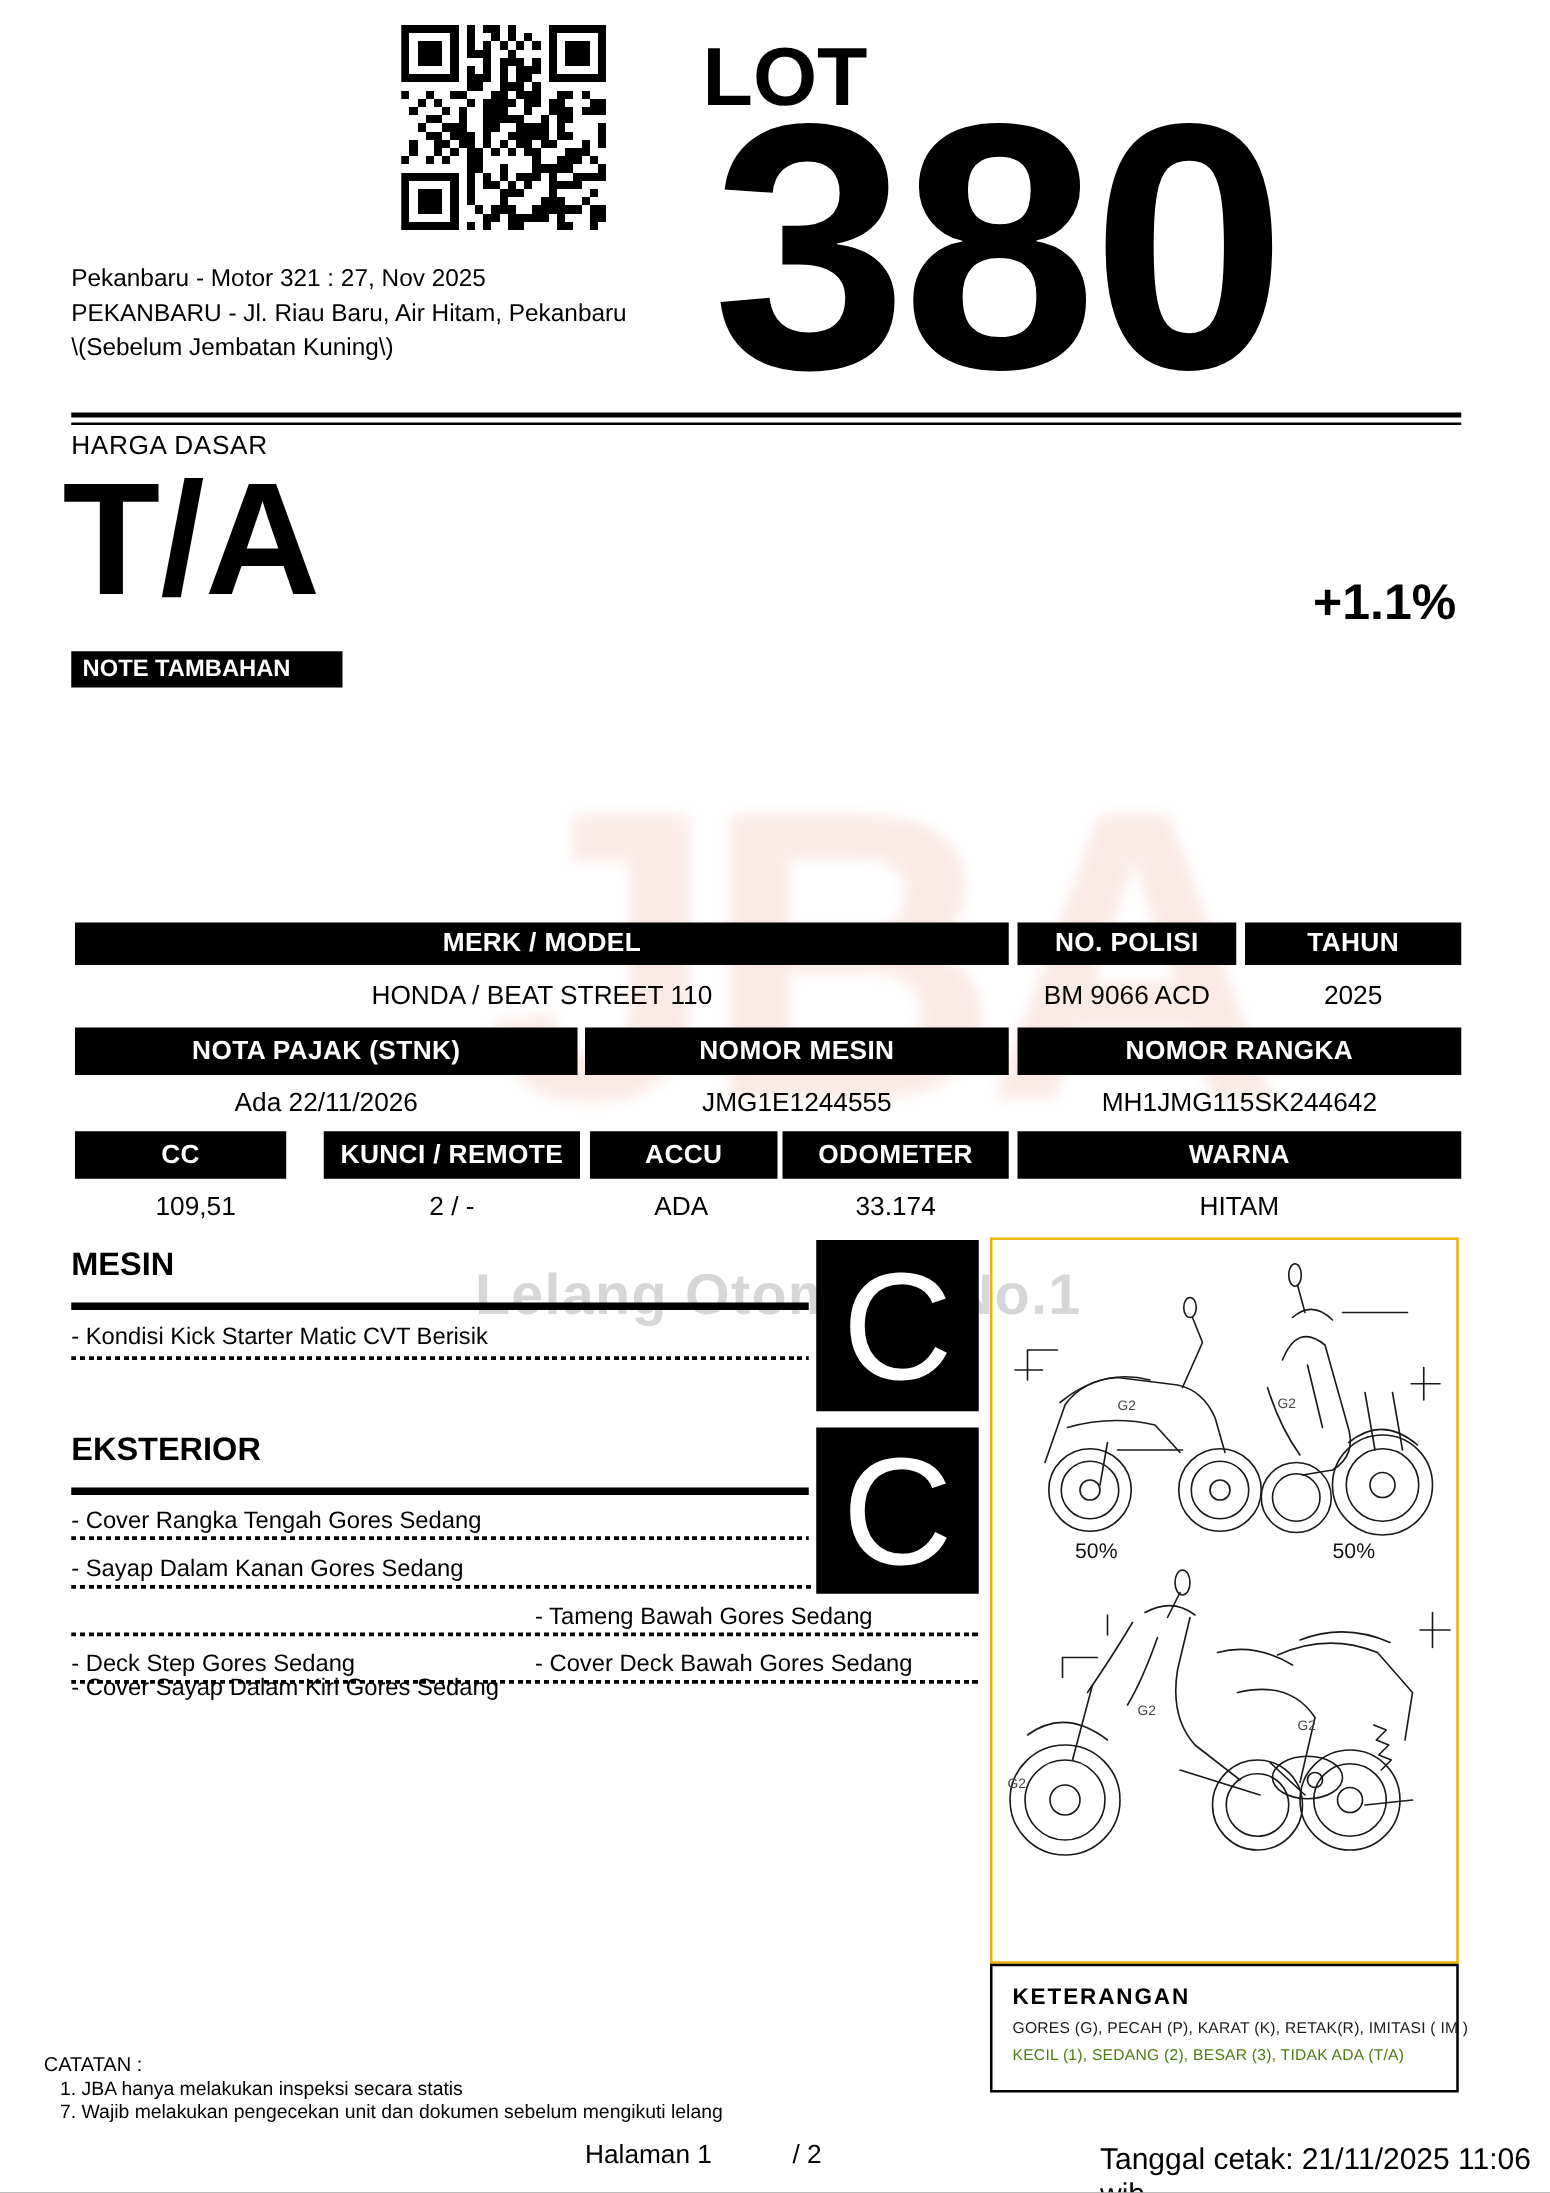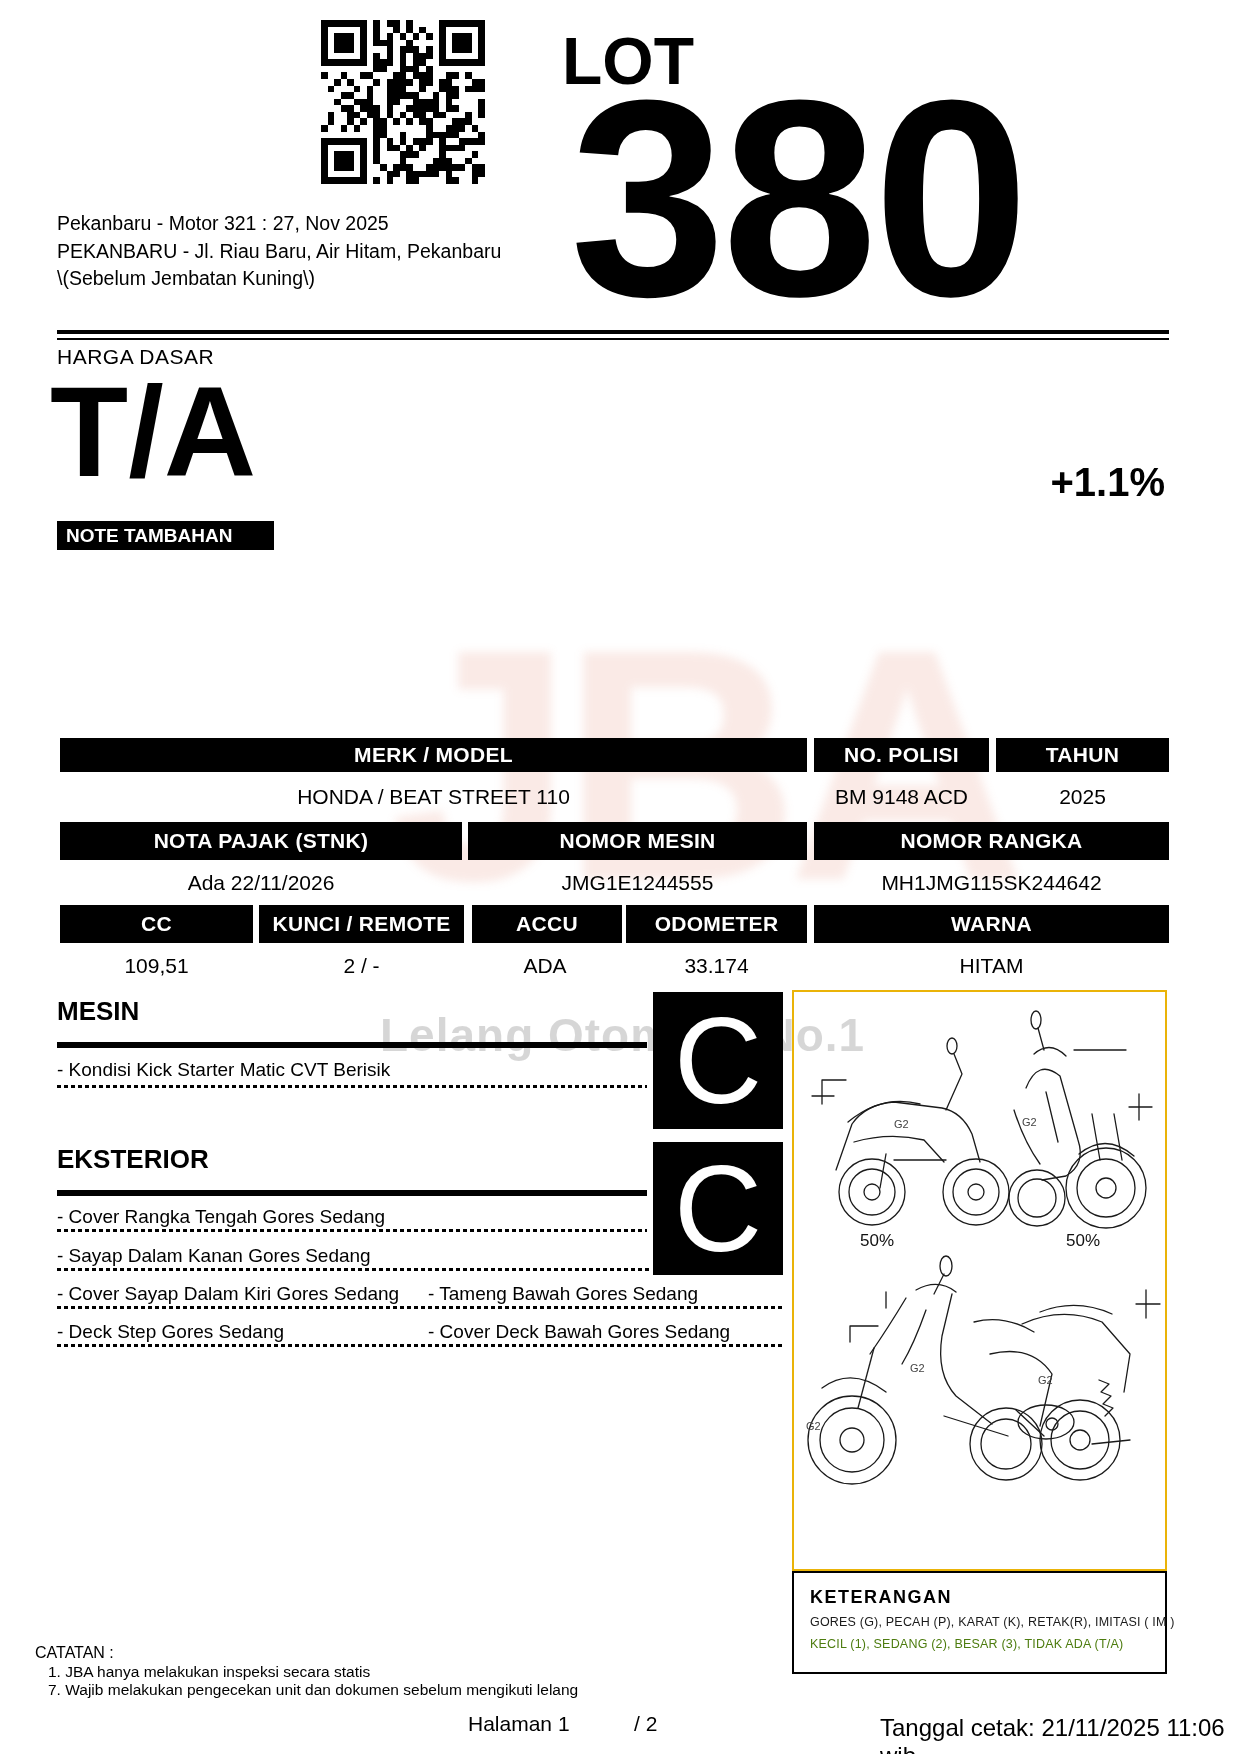--- a/index.html
+++ b/index.html
@@ -277,31 +277,31 @@
     <div class="abs" style="left:57px;top:345px;font-size:21px;letter-spacing:.5px;">HARGA DASAR</div>
     <div class="abs" style="left:50px;top:368px;font-size:128px;font-weight:bold;line-height:1;">T/A</div>
     <div class="abs" style="left:1020px;top:460px;width:145px;font-size:40px;font-weight:bold;text-align:right;">+1.1%</div>
 
     <div class="abs" style="left:57px;top:521px;width:217px;height:29px;background:#000;color:#fff;font-weight:bold;font-size:19px;display:flex;align-items:center;padding-left:9px;box-sizing:border-box;">NOTE TAMBAHAN</div>
 
     <div class="hdrcell" style="left:60px;top:738px;width:747px;height:34px;">MERK / MODEL</div>
     <div class="hdrcell" style="left:814px;top:738px;width:175px;height:34px;">NO. POLISI</div>
     <div class="hdrcell" style="left:996px;top:738px;width:173px;height:34px;">TAHUN</div>
     <div class="valcell" style="left:60px;top:779px;width:747px;height:36px;">HONDA / BEAT STREET 110</div>
-    <div class="valcell" style="left:814px;top:779px;width:175px;height:36px;">BM 9148 ACD</div>
+    <div class="valcell" style="left:814px;top:779px;width:175px;height:36px;">BM 9066 ACD</div>
     <div class="valcell" style="left:996px;top:779px;width:173px;height:36px;">2025</div>
 
     <div class="hdrcell" style="left:60px;top:822px;width:402px;height:38px;">NOTA PAJAK (STNK)</div>
     <div class="hdrcell" style="left:468px;top:822px;width:339px;height:38px;">NOMOR MESIN</div>
     <div class="hdrcell" style="left:814px;top:822px;width:355px;height:38px;">NOMOR RANGKA</div>
     <div class="valcell" style="left:60px;top:864px;width:402px;height:38px;">Ada 22/11/2026</div>
     <div class="valcell" style="left:468px;top:864px;width:339px;height:38px;">JMG1E1244555</div>
     <div class="valcell" style="left:814px;top:864px;width:355px;height:38px;">MH1JMG115SK244642</div>
 
-    <div class="hdrcell" style="left:60px;top:905px;width:193px;height:38px;">CC</div>
+    <div class="hdrcell" style="left:60px;top:905px;width:169px;height:38px;">CC</div>
     <div class="hdrcell" style="left:259px;top:905px;width:205px;height:38px;">KUNCI / REMOTE</div>
     <div class="hdrcell" style="left:472px;top:905px;width:150px;height:38px;">ACCU</div>
     <div class="hdrcell" style="left:626px;top:905px;width:181px;height:38px;">ODOMETER</div>
     <div class="hdrcell" style="left:814px;top:905px;width:355px;height:38px;">WARNA</div>
     <div class="valcell" style="left:60px;top:948px;width:193px;height:36px;">109,51</div>
     <div class="valcell" style="left:259px;top:948px;width:205px;height:36px;">2 / -</div>
     <div class="valcell" style="left:470px;top:948px;width:150px;height:36px;">ADA</div>
     <div class="valcell" style="left:626px;top:948px;width:181px;height:36px;">33.174</div>
     <div class="valcell" style="left:814px;top:948px;width:355px;height:36px;">HITAM</div>
 
@@ -314,21 +314,21 @@
     <div class="abs" style="left:57px;top:1144px;font-size:26px;font-weight:bold;">EKSTERIOR</div>
     <div class="thickline" style="left:57px;top:1190px;width:590px;"></div>
     <div class="gradebox" style="left:653px;top:1142px;width:130px;height:133px;">C</div>
 
     <div class="item" style="left:57px;top:1206px;">- Cover Rangka Tengah Gores Sedang</div>
     <div class="dotline" style="left:57px;top:1229px;width:590px;"></div>
 
     <div class="item" style="left:57px;top:1245px;">- Sayap Dalam Kanan Gores Sedang</div>
     <div class="dotline" style="left:57px;top:1268px;width:594px;"></div>
 
-    <div class="item" style="left:57px;top:1283px;">- Cover Sayap Dalam Kiri Gores Sedang</div>
+    <div class="item" style="left:57px;top:1340px;">- Cover Sayap Dalam Kiri Gores Sedang</div>
     <div class="item" style="left:428px;top:1283px;">- Tameng Bawah Gores Sedang</div>
     <div class="dotline" style="left:57px;top:1306px;width:726px;"></div>
 
     <div class="item" style="left:57px;top:1321px;">- Deck Step Gores Sedang</div>
     <div class="item" style="left:428px;top:1321px;">- Cover Deck Bawah Gores Sedang</div>
     <div class="dotline" style="left:57px;top:1344px;width:726px;"></div>
 
     <div class="abs" style="left:792px;top:990px;width:375px;height:581px;border:2px solid #eab308;box-sizing:border-box;">
       <svg width="371" height="577" viewBox="0 0 371 577" fill="none" stroke="#1a1a1a" stroke-width="1.3" stroke-linecap="round" stroke-linejoin="round">
 

